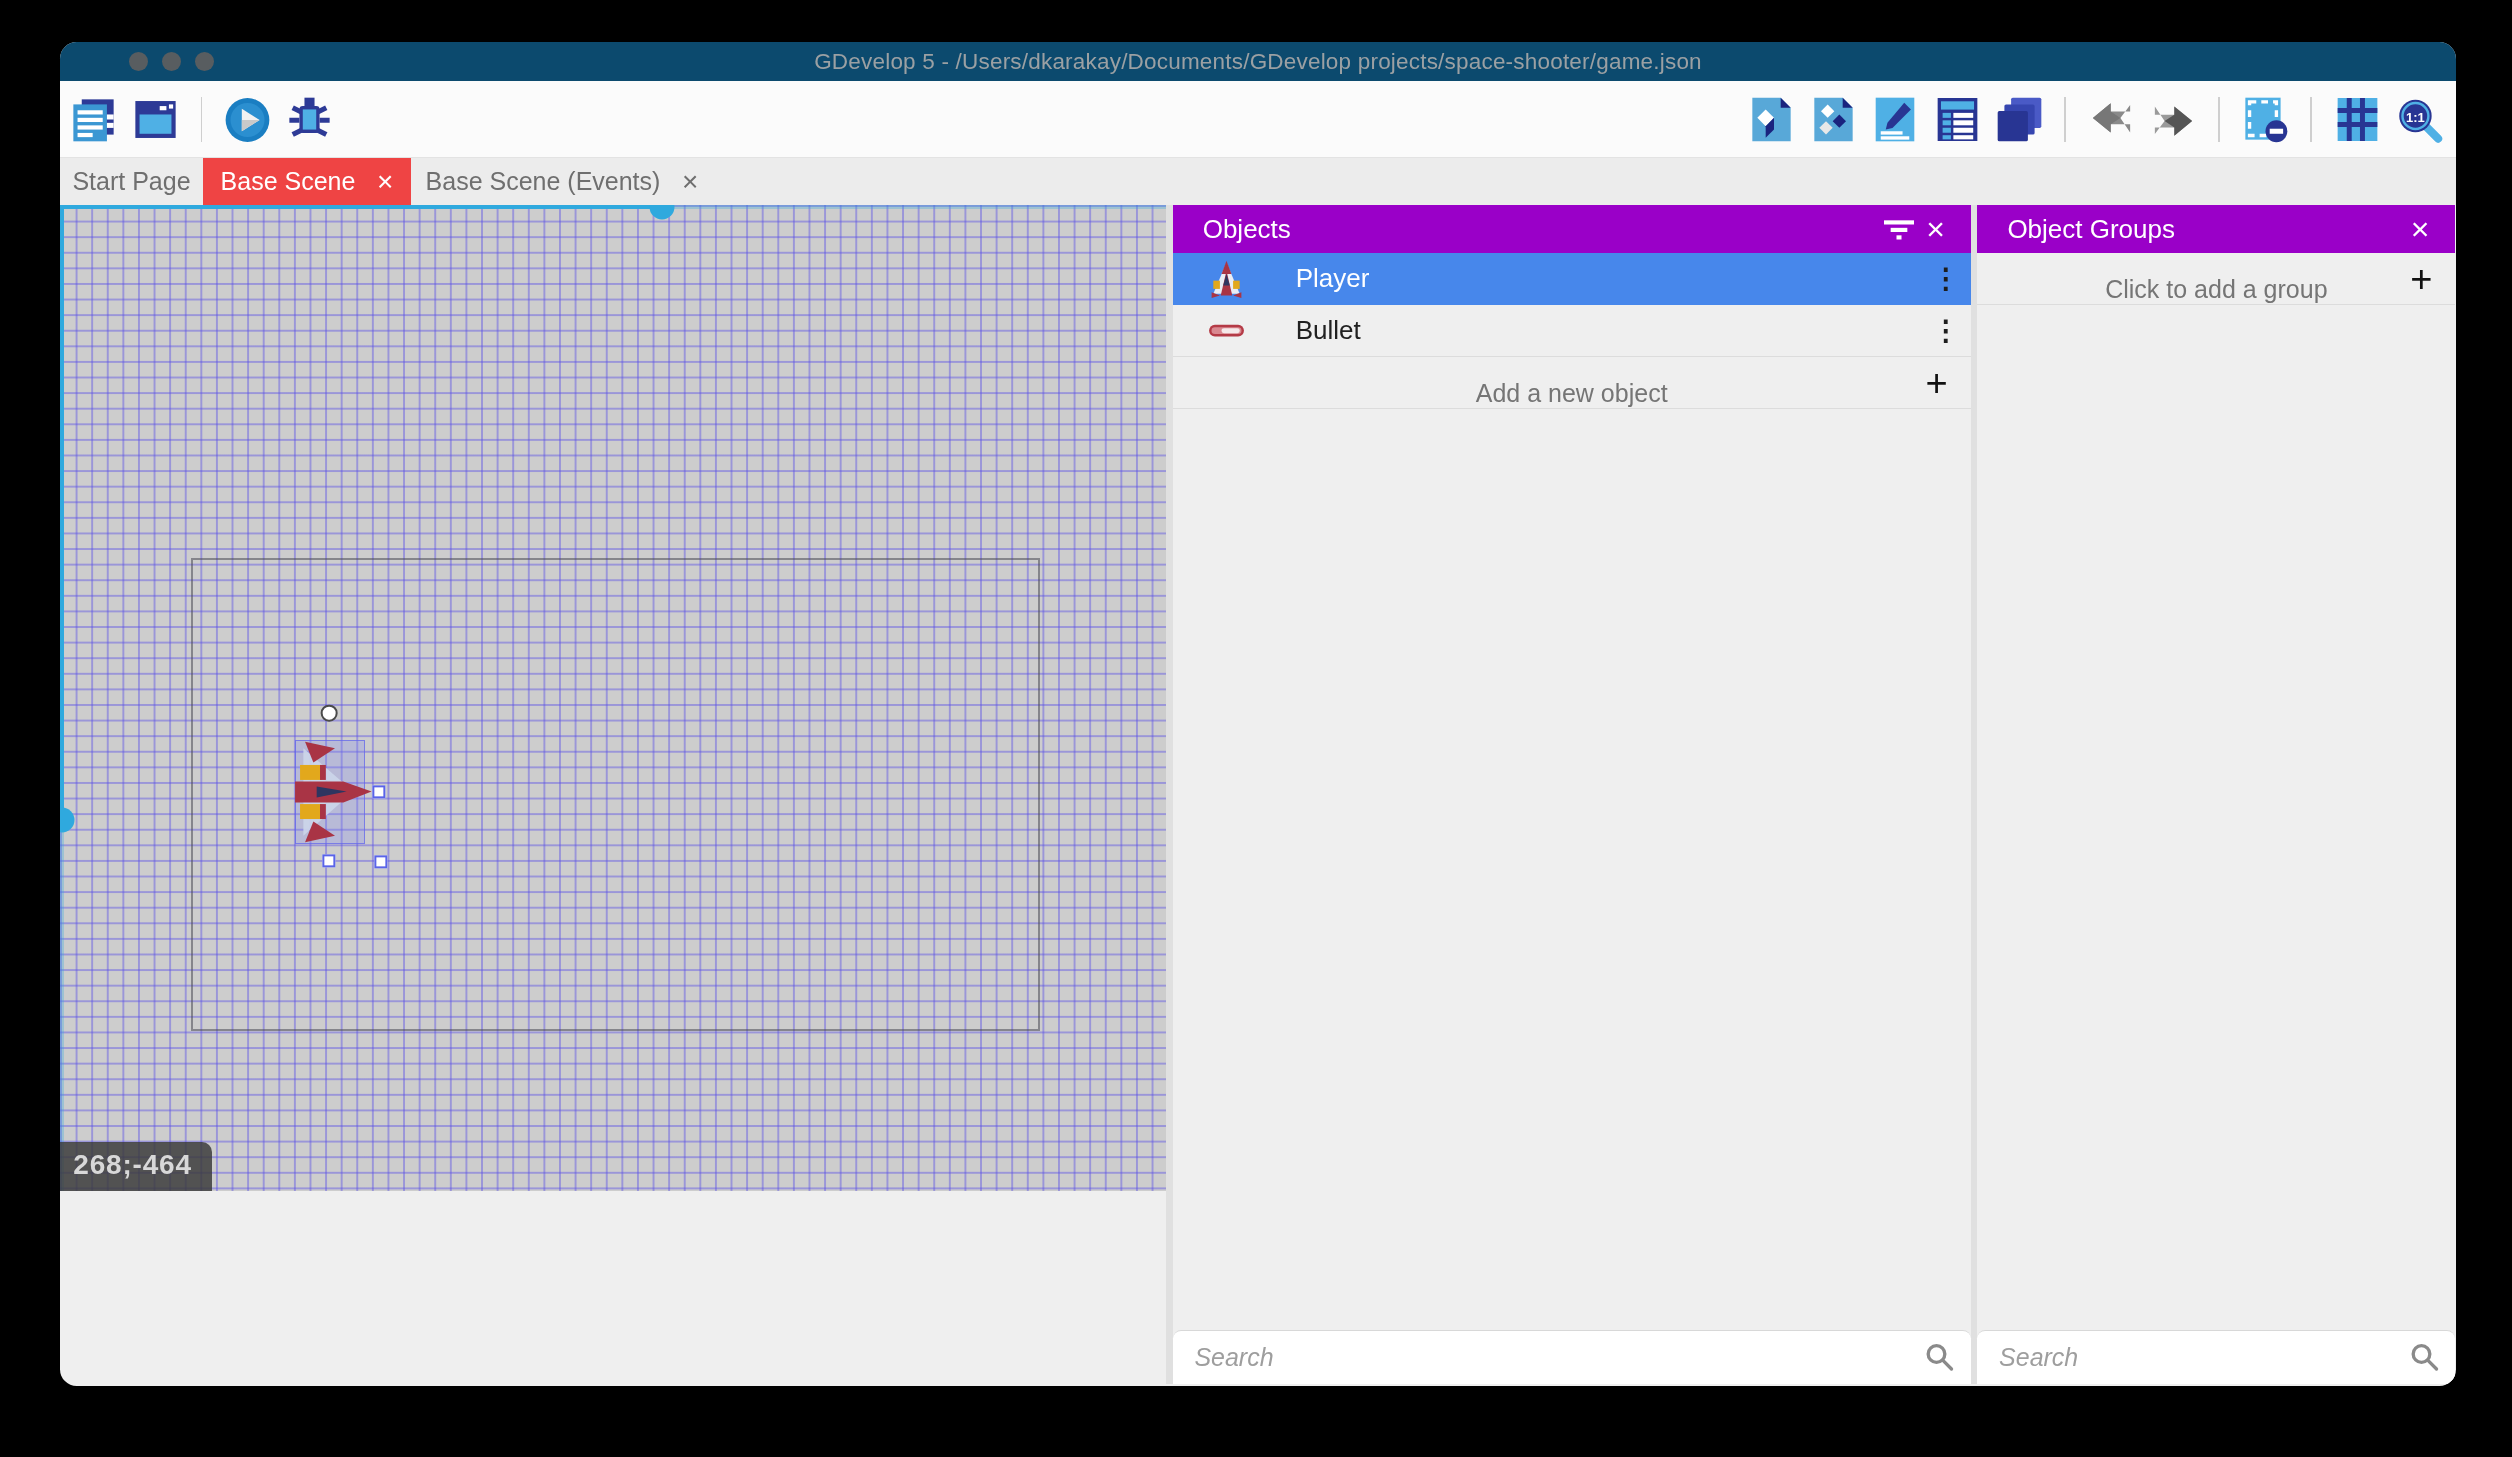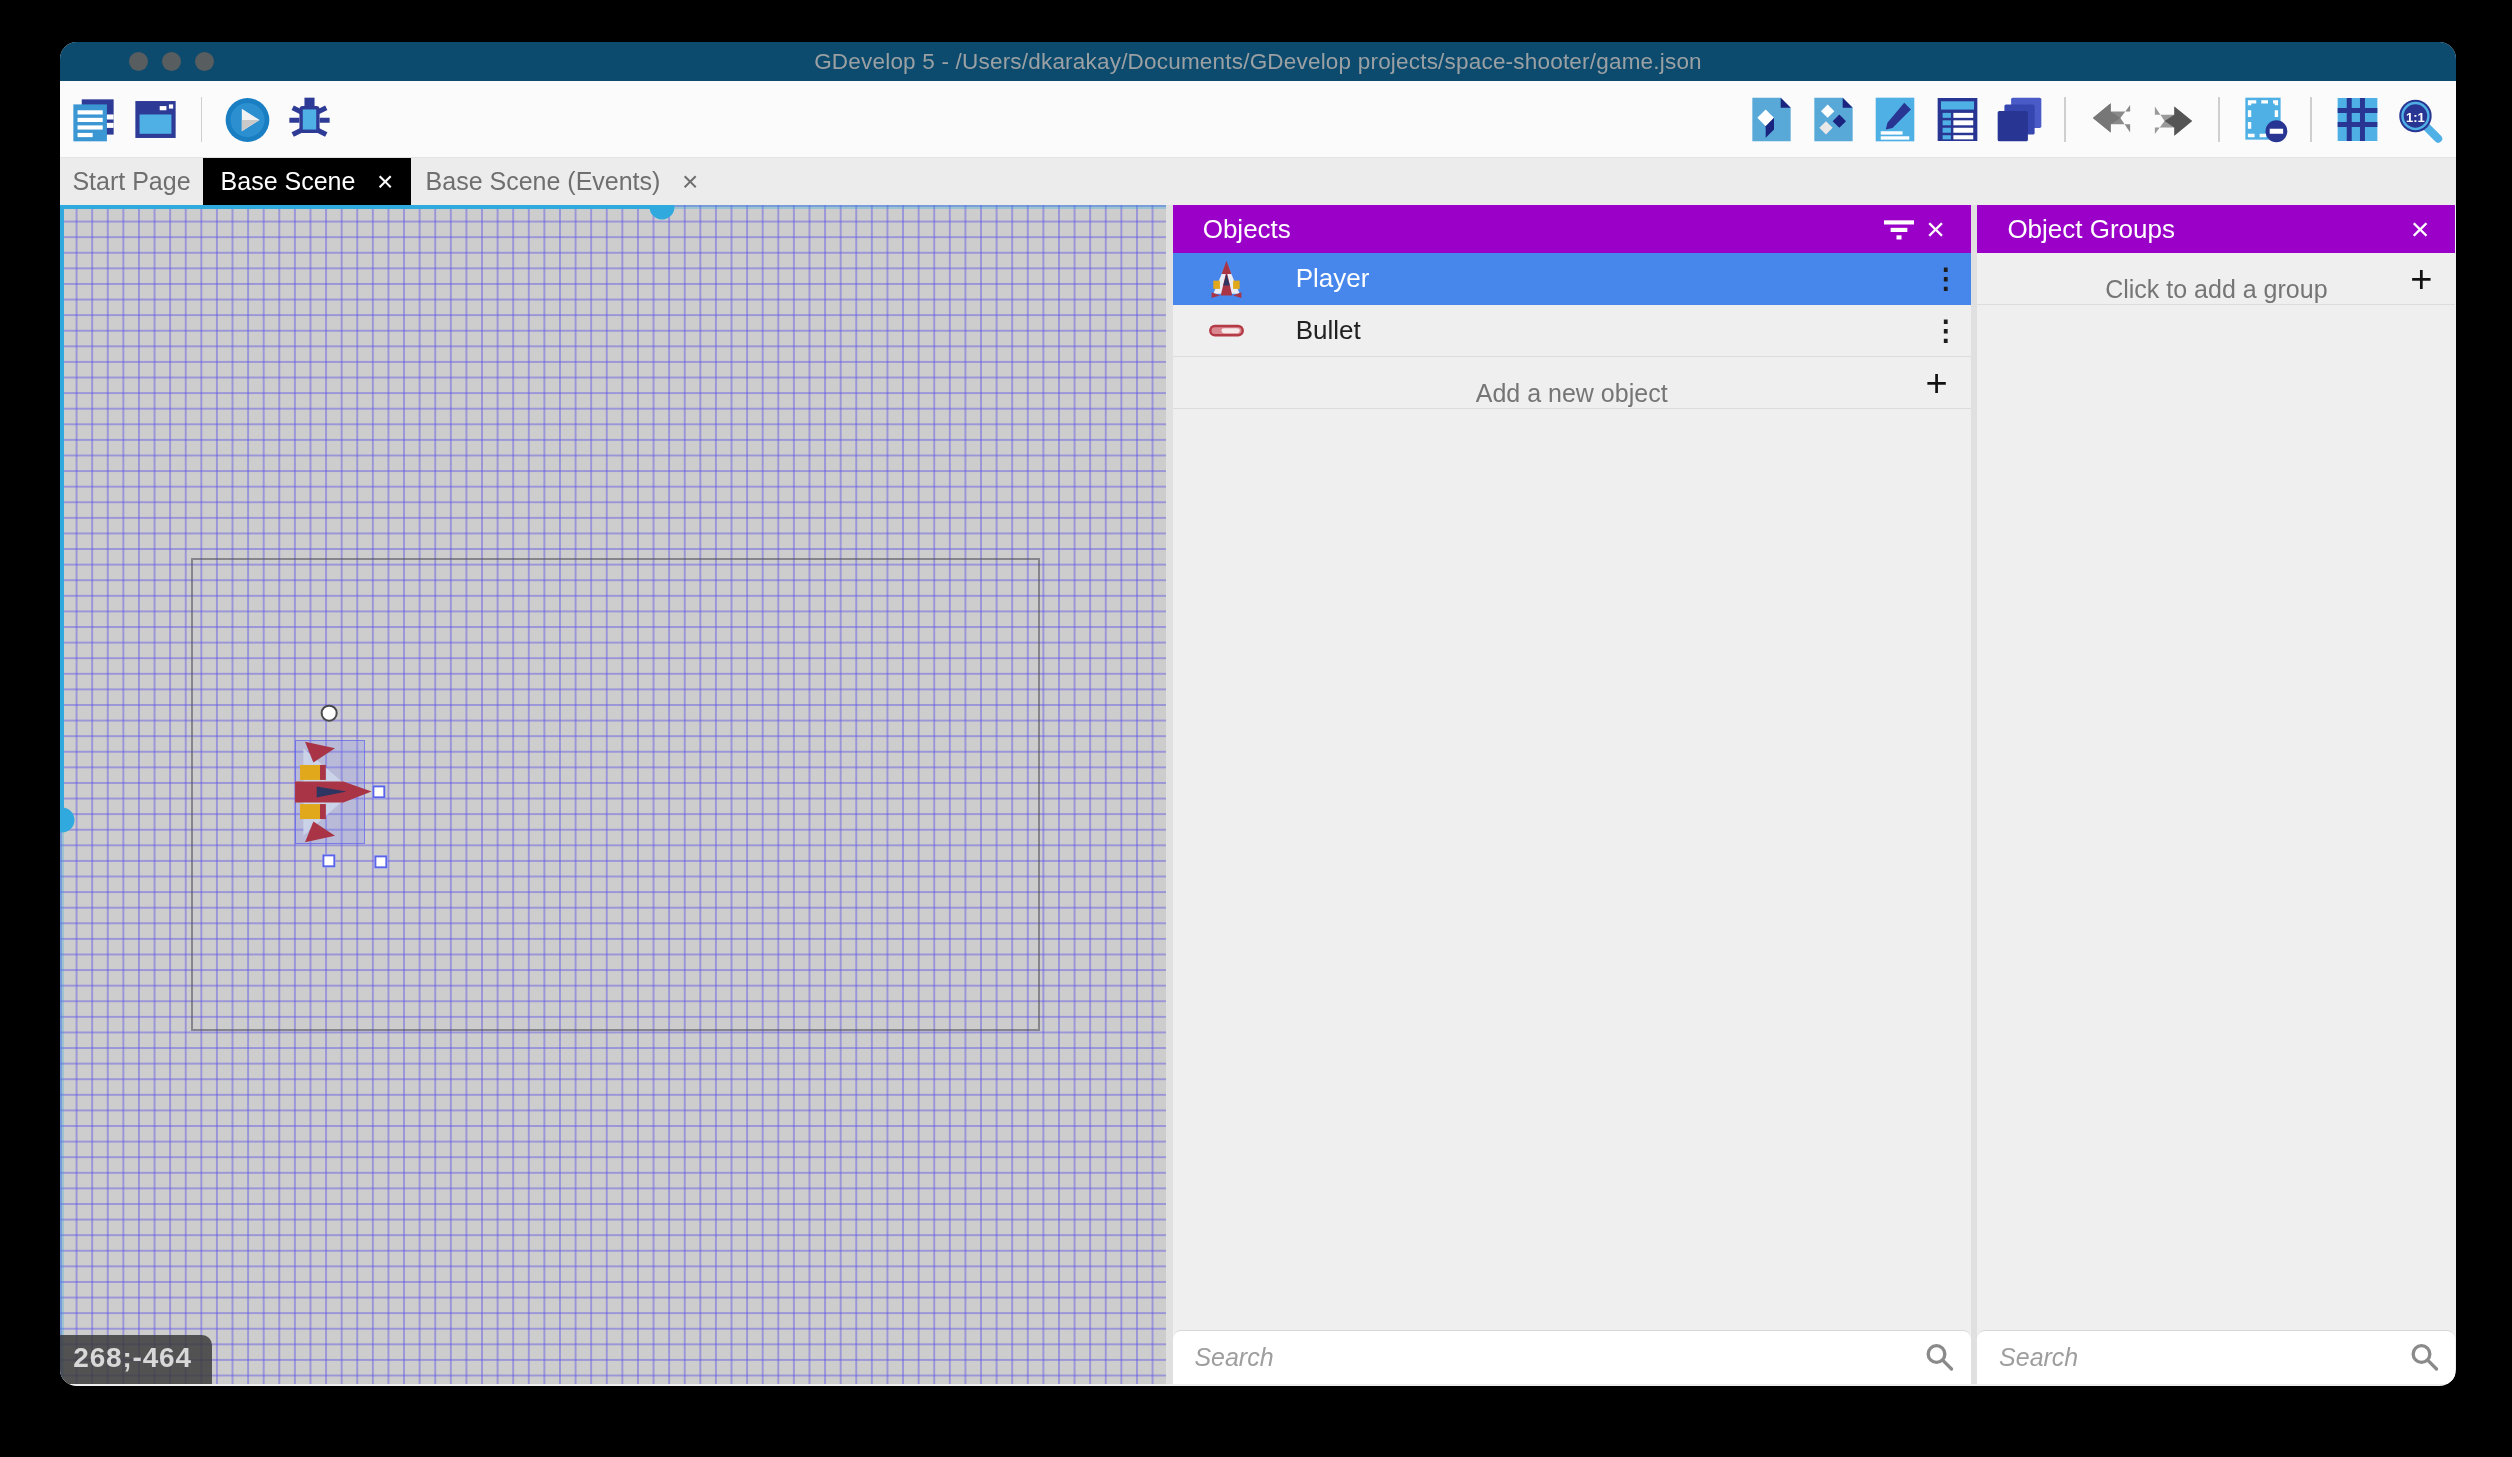--- a/index.html
+++ b/index.html
@@ -21,31 +21,31 @@
   .tb-group { position:absolute; top:0; height:77px; display:flex; align-items:center; gap:15px; }
   .tb-left { left:10px; }
   .tb-right { right:13.3px; }
   .tb-icon { width:47px; height:47px; display:flex; align-items:center; justify-content:center; }
   .tb-div { width:1.7px; height:45px; background:#cfcfcf; margin:0 6.7px; }
 
   
   .tabbar { height:47px; background:#ececec; display:flex; align-items:stretch; }
   .tab { display:flex; align-items:center; justify-content:center; gap:21.7px; font-size:25px; color:#6f6f6f; cursor:default; }
   .tab-start { width:143px;border-radius:11px; }
-  .tab-active { width:208px; background:#000000; color:#fff; }
+  .tab-active { width:208px; background:#ef4444; color:#fff; }
   .tab-events { width:302px; }
   .tab-close { font-size:28px; line-height:1; color:#6f6f6f; }
   .tab-active .tab-close { color:#fff; }
 
   
   .content { display:flex; height:1179px; }
   .vdiv { width:6.7px; background:#e0e0e0; }
 
   
-  .canvas { position:relative; width:1106px; height:1179px; overflow:hidden;
+  .canvas { position:relative; width:1106px; height:986px; overflow:hidden;
     background-color:#cdcdcd;
     background-image:
       linear-gradient(to right, rgba(93,83,230,0.45) 1.7px, transparent 1.7px),
       linear-gradient(to bottom, rgba(93,83,230,0.45) 1.7px, transparent 1.7px);
     background-size:15.6px 15.6px; }
   .game-border { position:absolute; left:131px; top:353px; width:849px; height:473px;
       border:2.5px solid rgba(75,75,85,0.55); }
 
   .sel-rect { position:absolute; left:235px; top:535px; width:70px; height:104px;
       background:rgba(130,135,240,0.28); border:1.7px solid rgba(95,100,235,0.70); }

